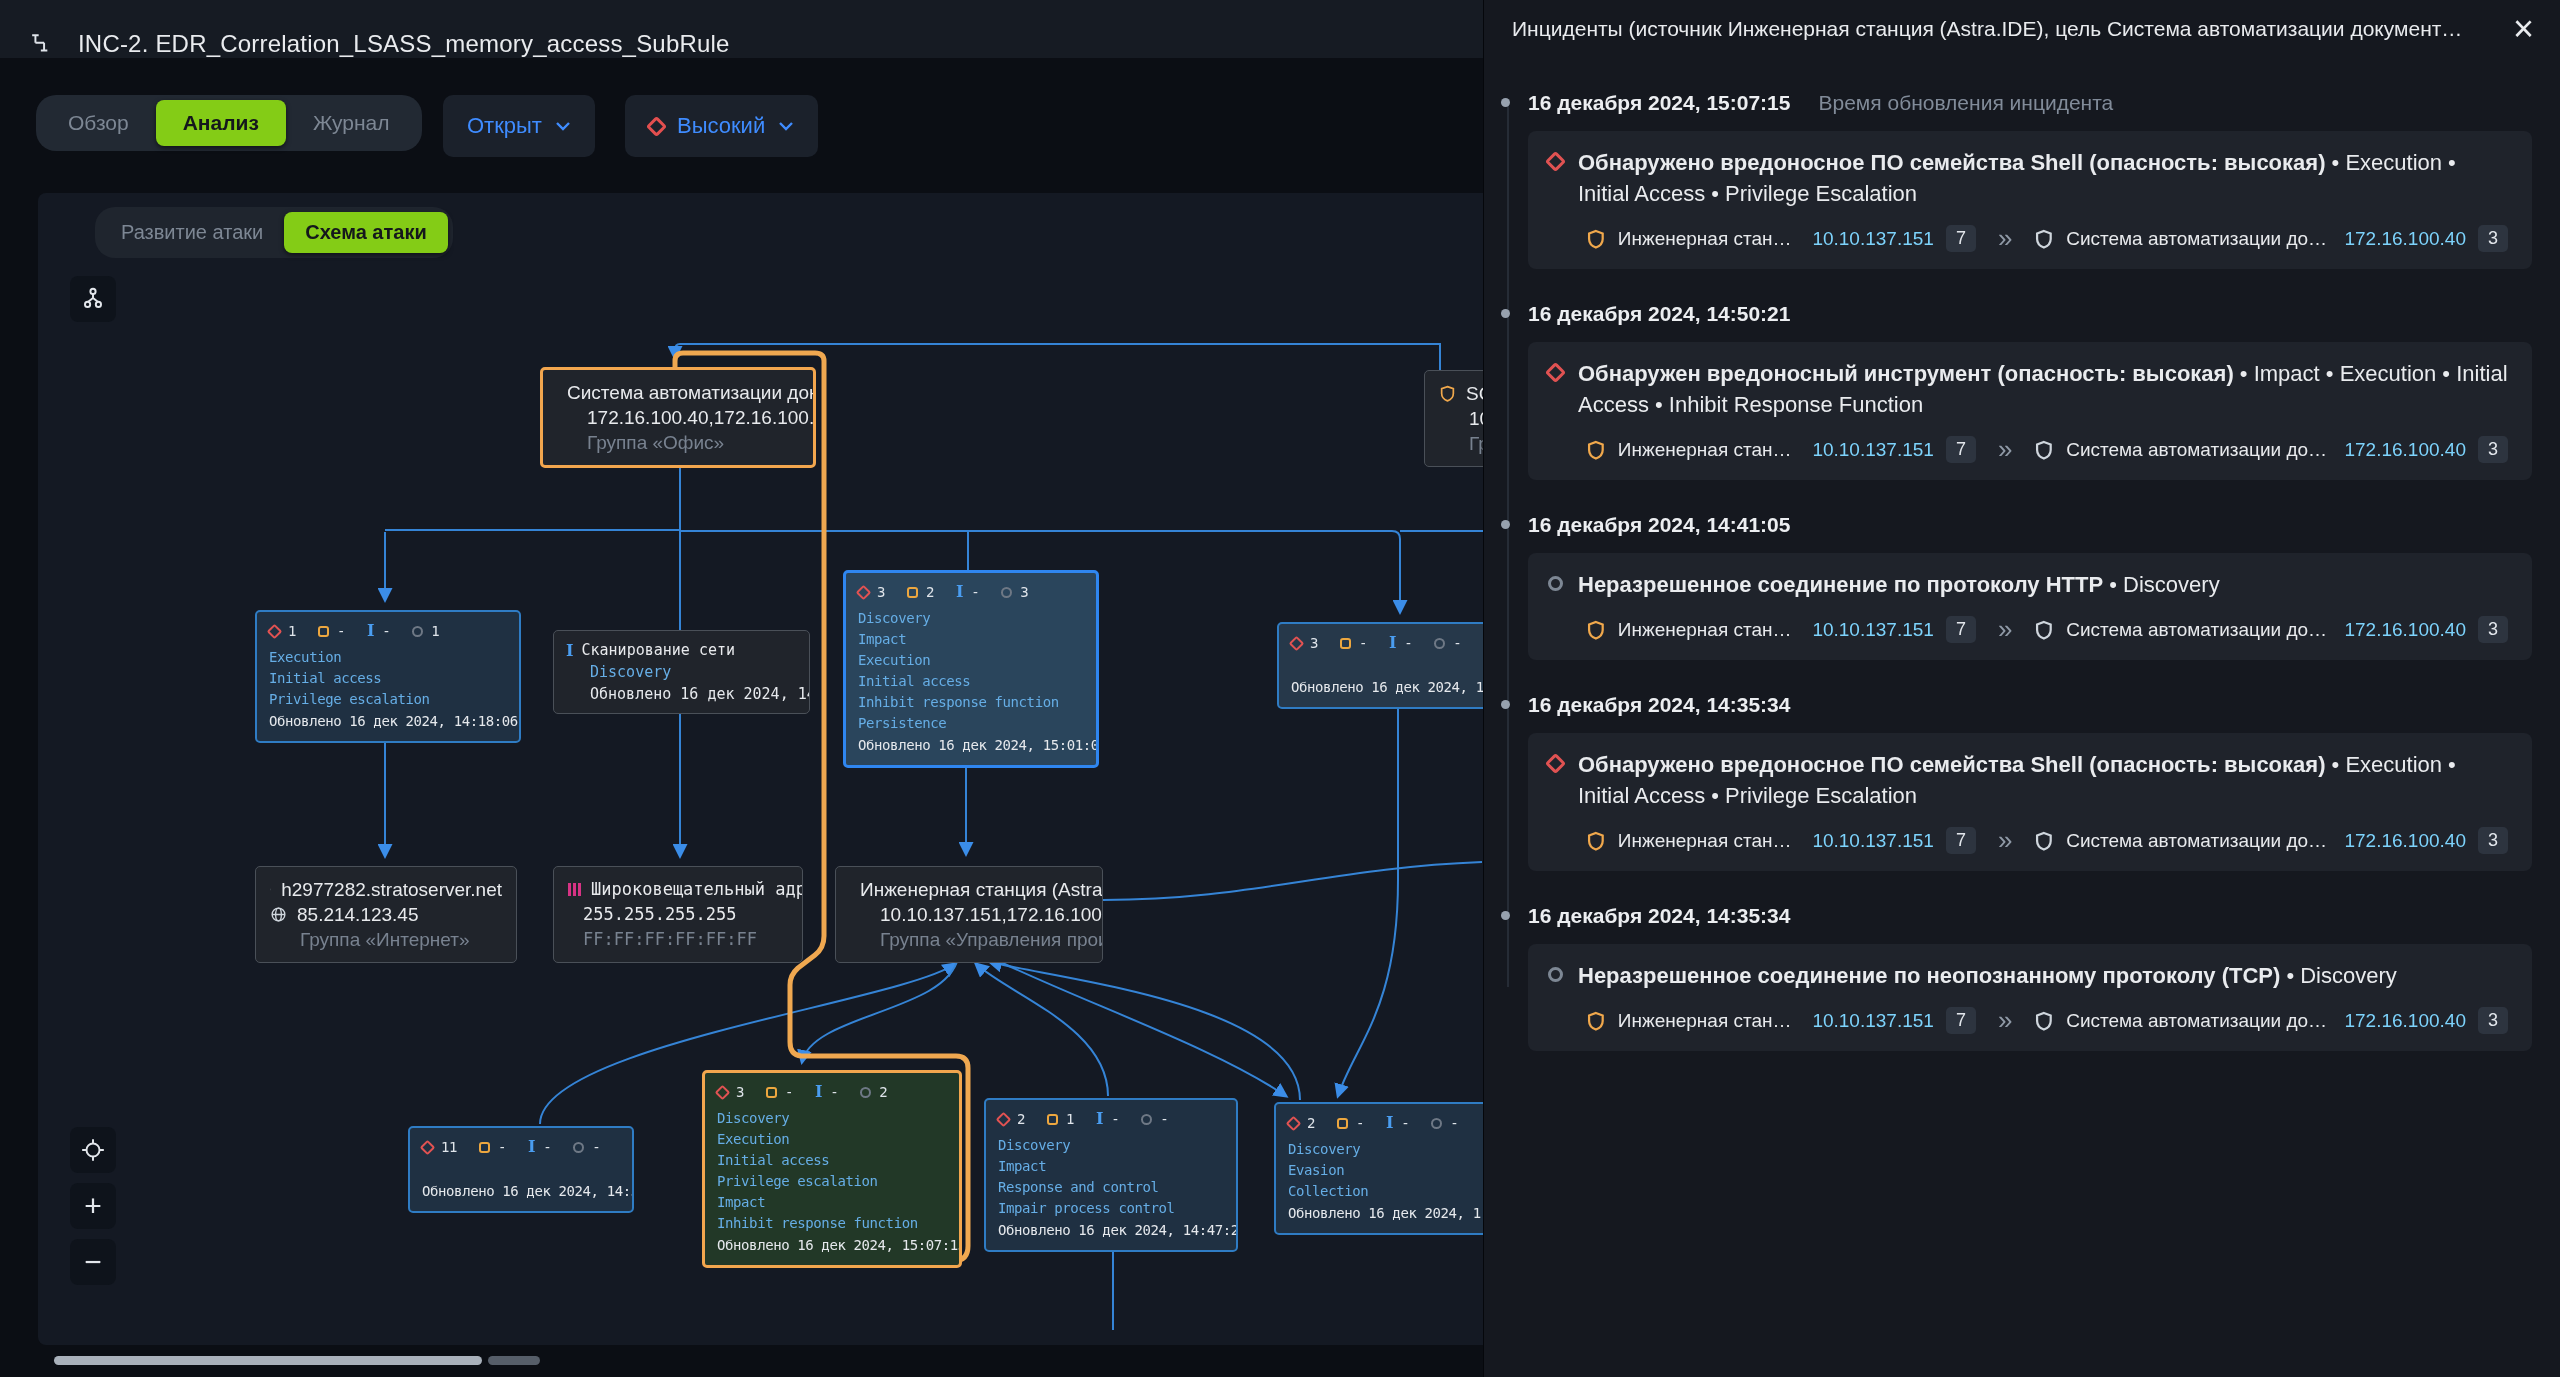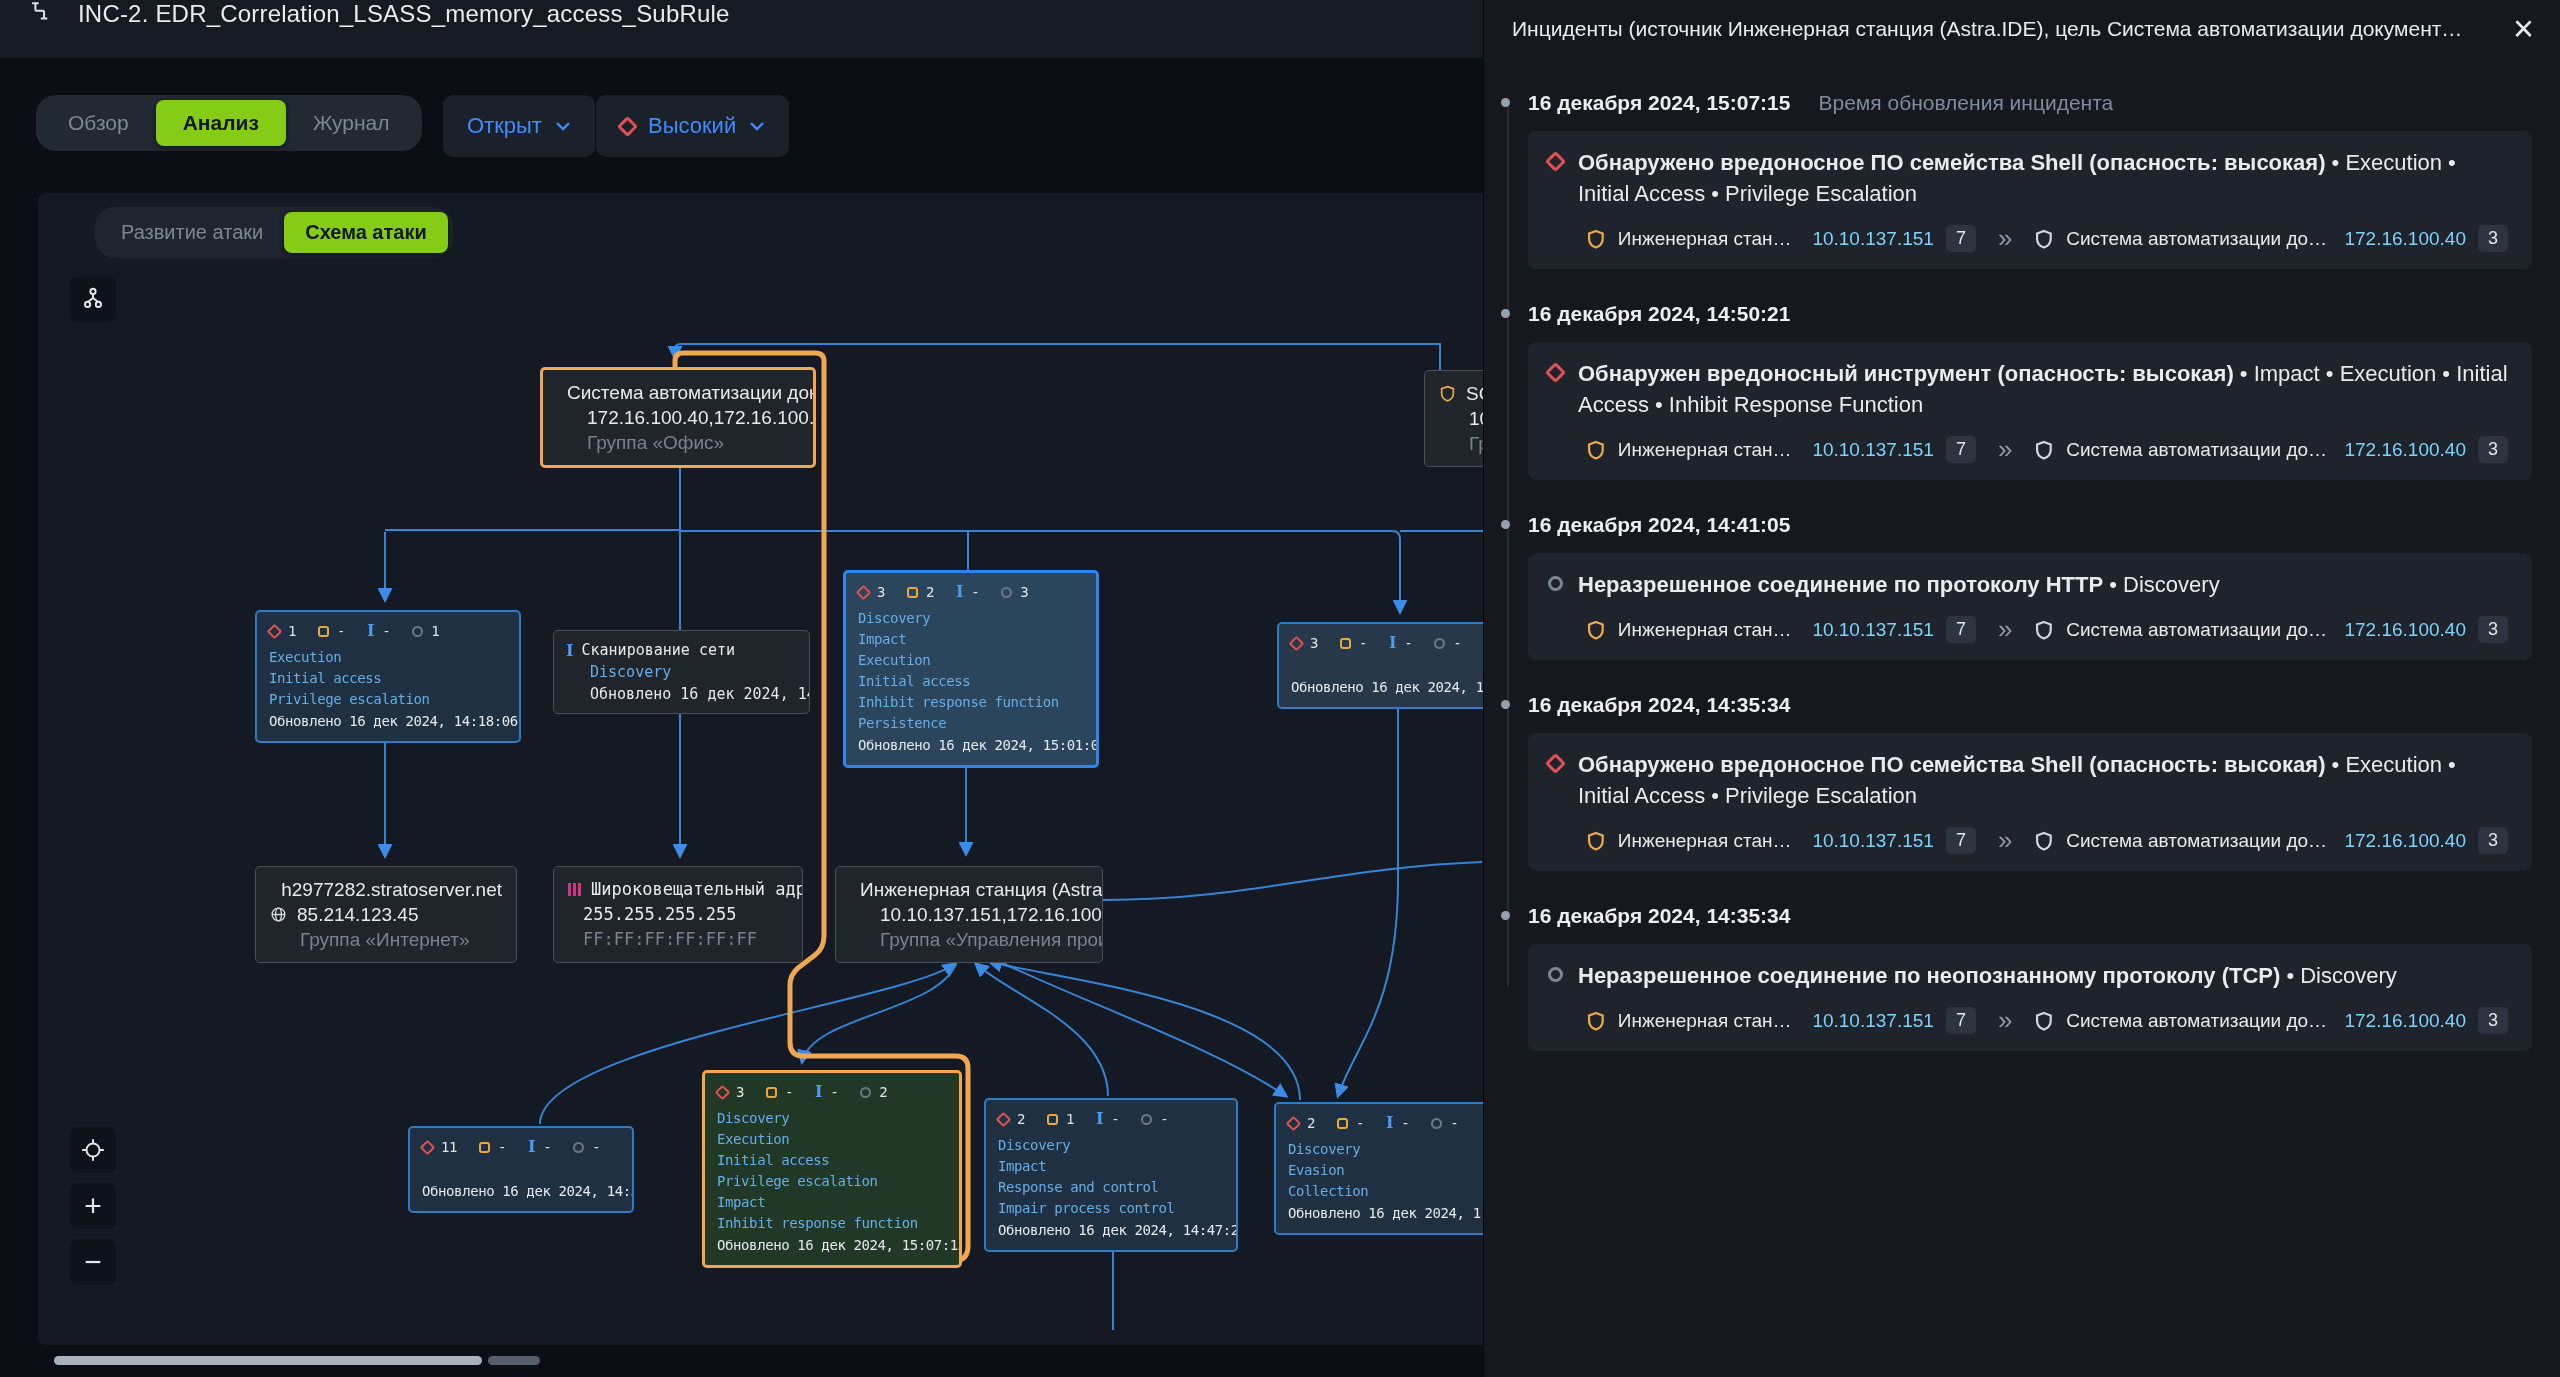--- a/index.html
+++ b/index.html
@@ -1,19 +1,19 @@
 <!DOCTYPE html>
 <html><head>
 <meta charset="utf-8">
 <style>
 *{margin:0;padding:0;box-sizing:border-box}
 html,body{width:2560px;height:1377px;background:#0b0e14;font-family:"Liberation Sans",sans-serif;color:#e8eaed;overflow:hidden}
 body{position:relative}
 
-.titlebar{position:absolute;left:0;top:0;width:2560px;height:58px;background:#161b23;display:flex;align-items:flex-start;gap:22px;padding:0 0 0 30px;z-index:3}
+.titlebar{position:absolute;left:0;top:0;width:2560px;height:58px;background:#161b23;display:flex;align-items:flex-end;gap:22px;padding:0 0 0 30px;z-index:3}
 .titlebar .ttl{font-size:24px;color:#e9ebee;letter-spacing:.2px}
 
 .seg{position:absolute;display:flex;align-items:center;background:#222933;border-radius:20px;padding:5px;z-index:3}
 .seg .t{padding:11px 27px;font-size:21px;color:#7d8794;border-radius:8px;cursor:pointer;white-space:nowrap}
 .seg .t.active{background:#84cc16;color:#14171c;font-weight:bold;box-shadow:0 2px 5px rgba(0,0,0,.55)}
 .dd{position:absolute;height:62px;display:flex;align-items:center;gap:13px;background:#1b212b;border-radius:10px;padding:0 24px;font-size:22px;color:#3f8cff;cursor:pointer;z-index:3}
 
 .gpanel{position:absolute;left:38px;top:193px;width:2522px;height:1152px;background:#141923;border-radius:8px;z-index:1}
 .vseg{left:95px;top:207px;background:#1f252e}
 .vseg .t{padding:9px 21px;font-size:20px}
@@ -80,21 +80,21 @@
   <span class="t">Обзор</span>
   <span class="t active">Анализ</span>
   <span class="t">Журнал</span>
 </div>
 <div class="dd" style="left:443px;top:95px">
   <span>Открыт</span>
   <svg width="16" height="10" viewBox="0 0 16 10">
       <path d="M2 2 L8 8 L14 2" stroke="#3f8cff" stroke-width="2.4" fill="none"></path>
     </svg>
 </div>
-<div class="dd" style="left:596px;top:95px">
+<div class="dd" style="left:625px;top:95px">
   <span style="width:15px;height:15px;border:3px solid #e34f4f;border-radius:3px;transform:rotate(45deg);display:inline-block"></span>
   <span>Высокий</span>
   <svg width="16" height="10" viewBox="0 0 16 10">
       <path d="M2 2 L8 8 L14 2" stroke="#3f8cff" stroke-width="2.4" fill="none"></path>
     </svg>
 </div>
 
 <div class="gpanel"></div>
 <div class="seg vseg">
   <span class="t">Развитие атаки</span>

